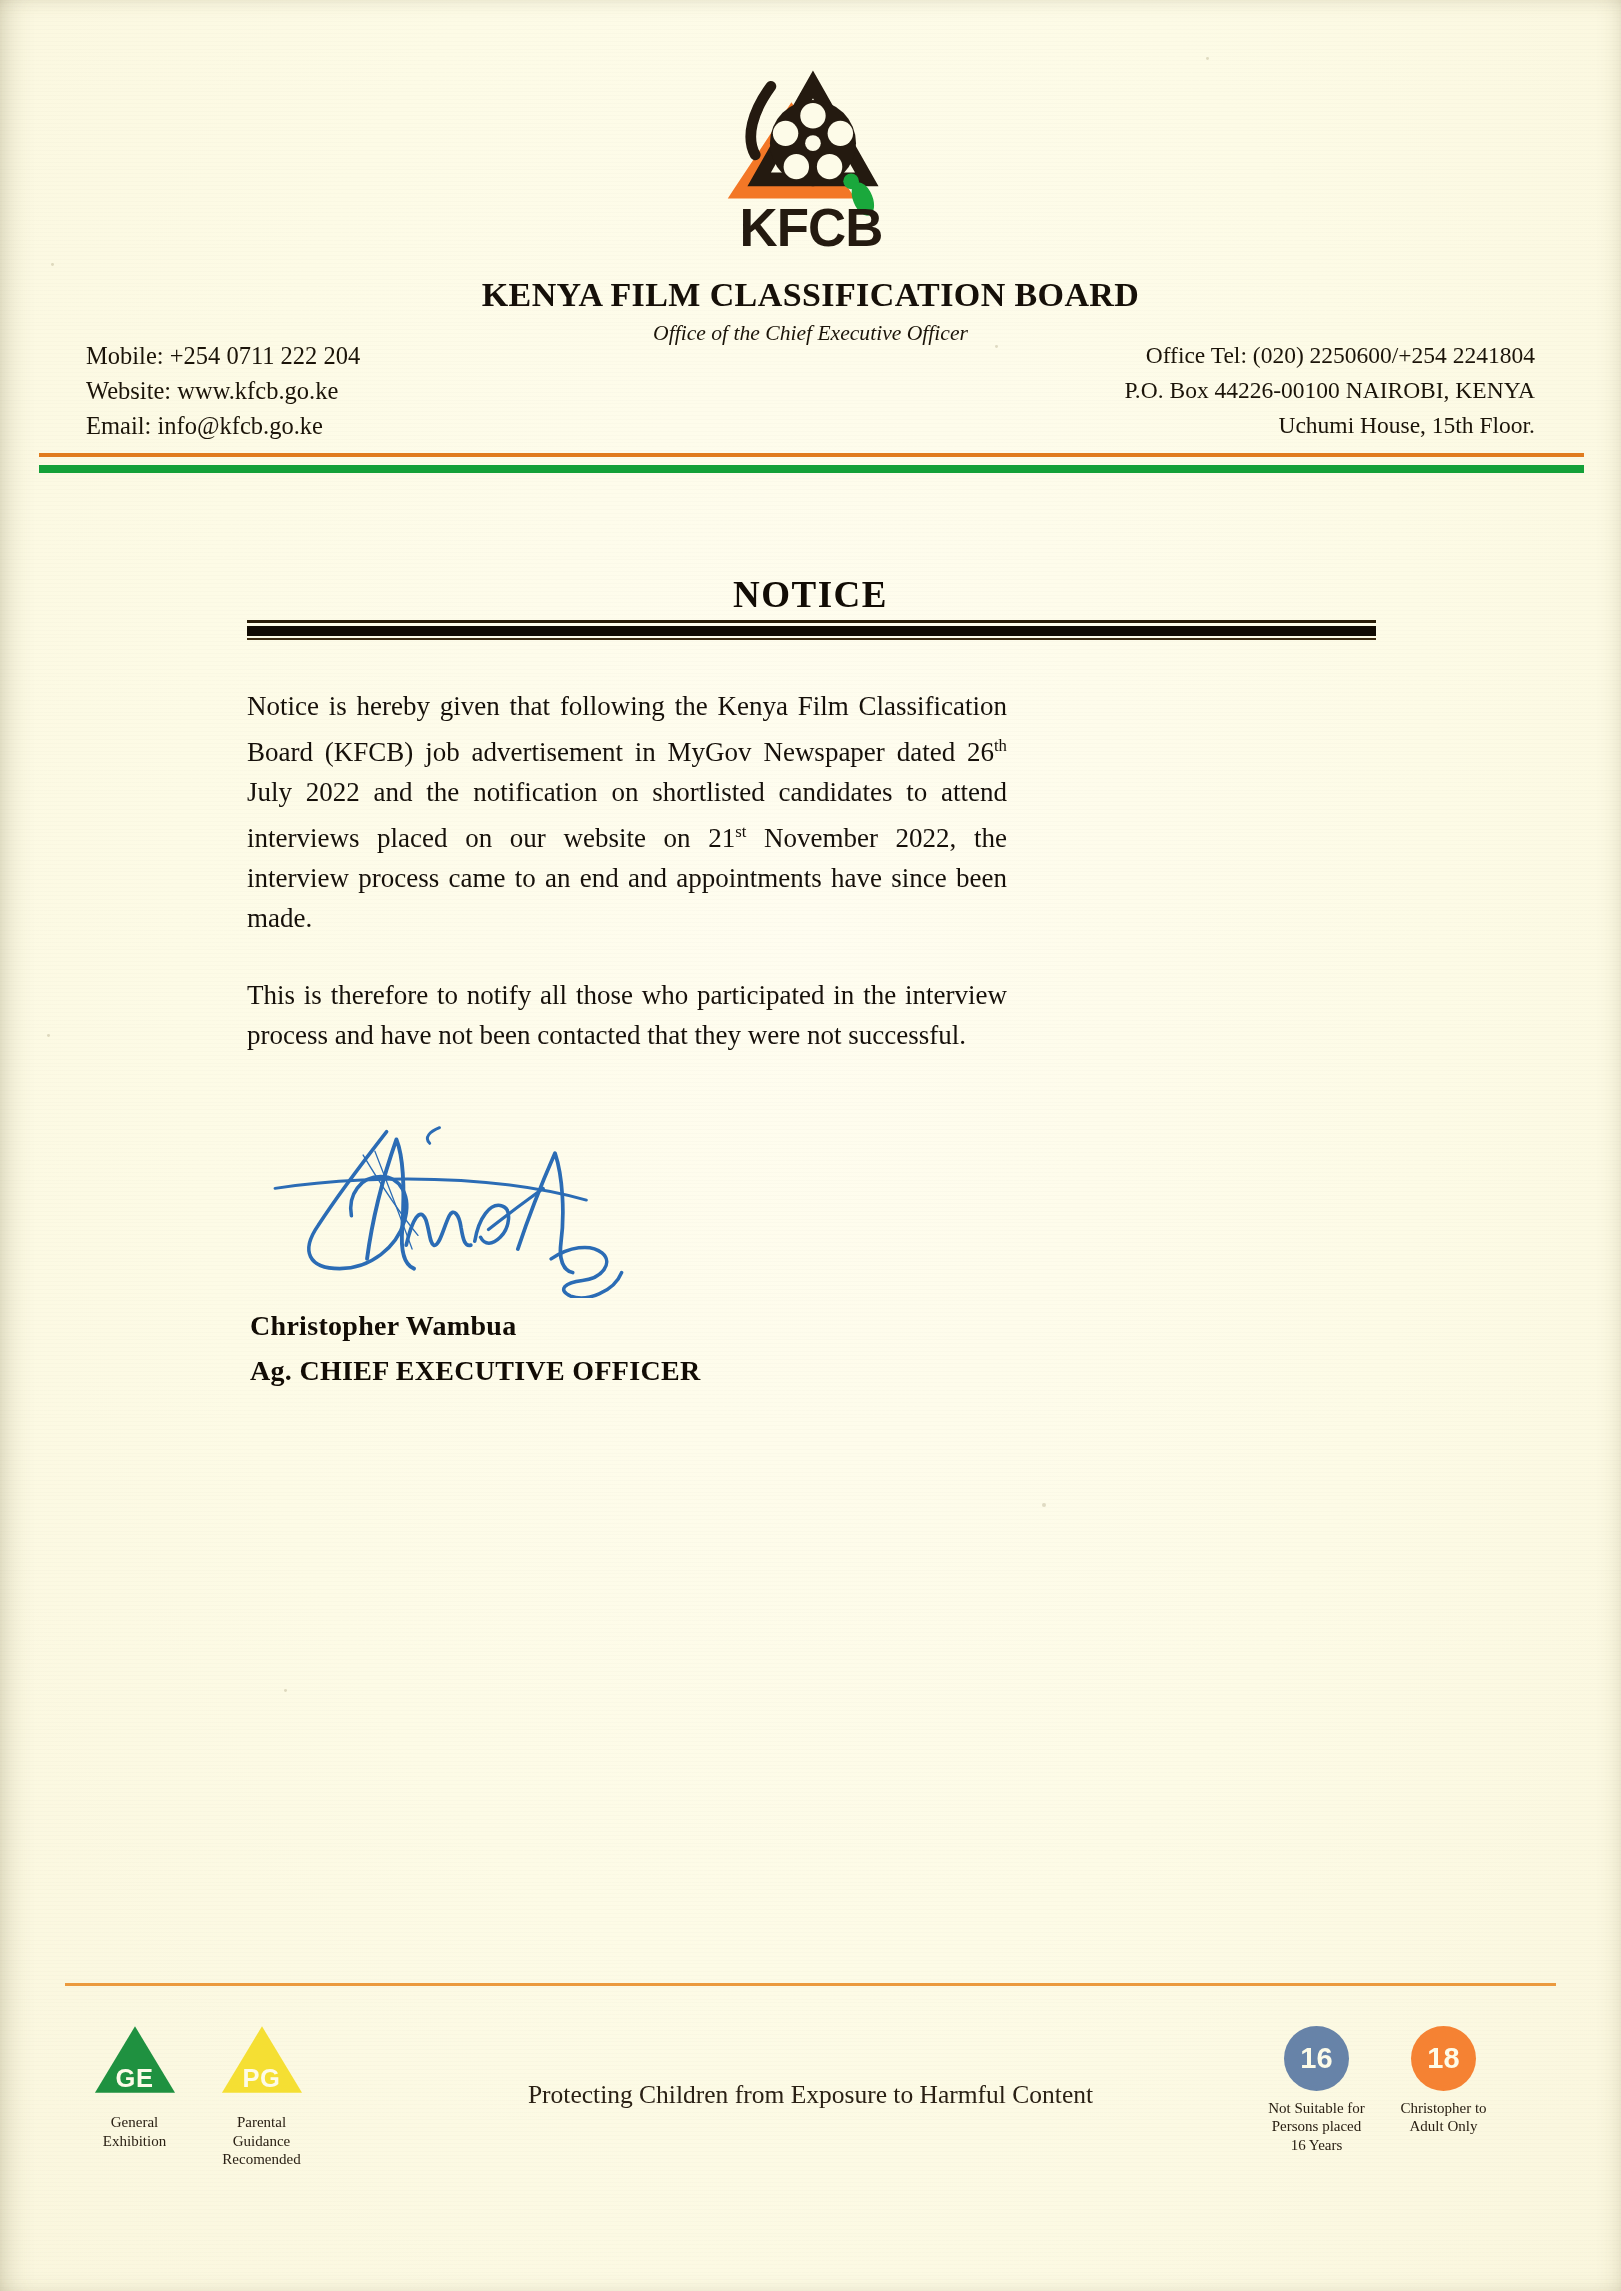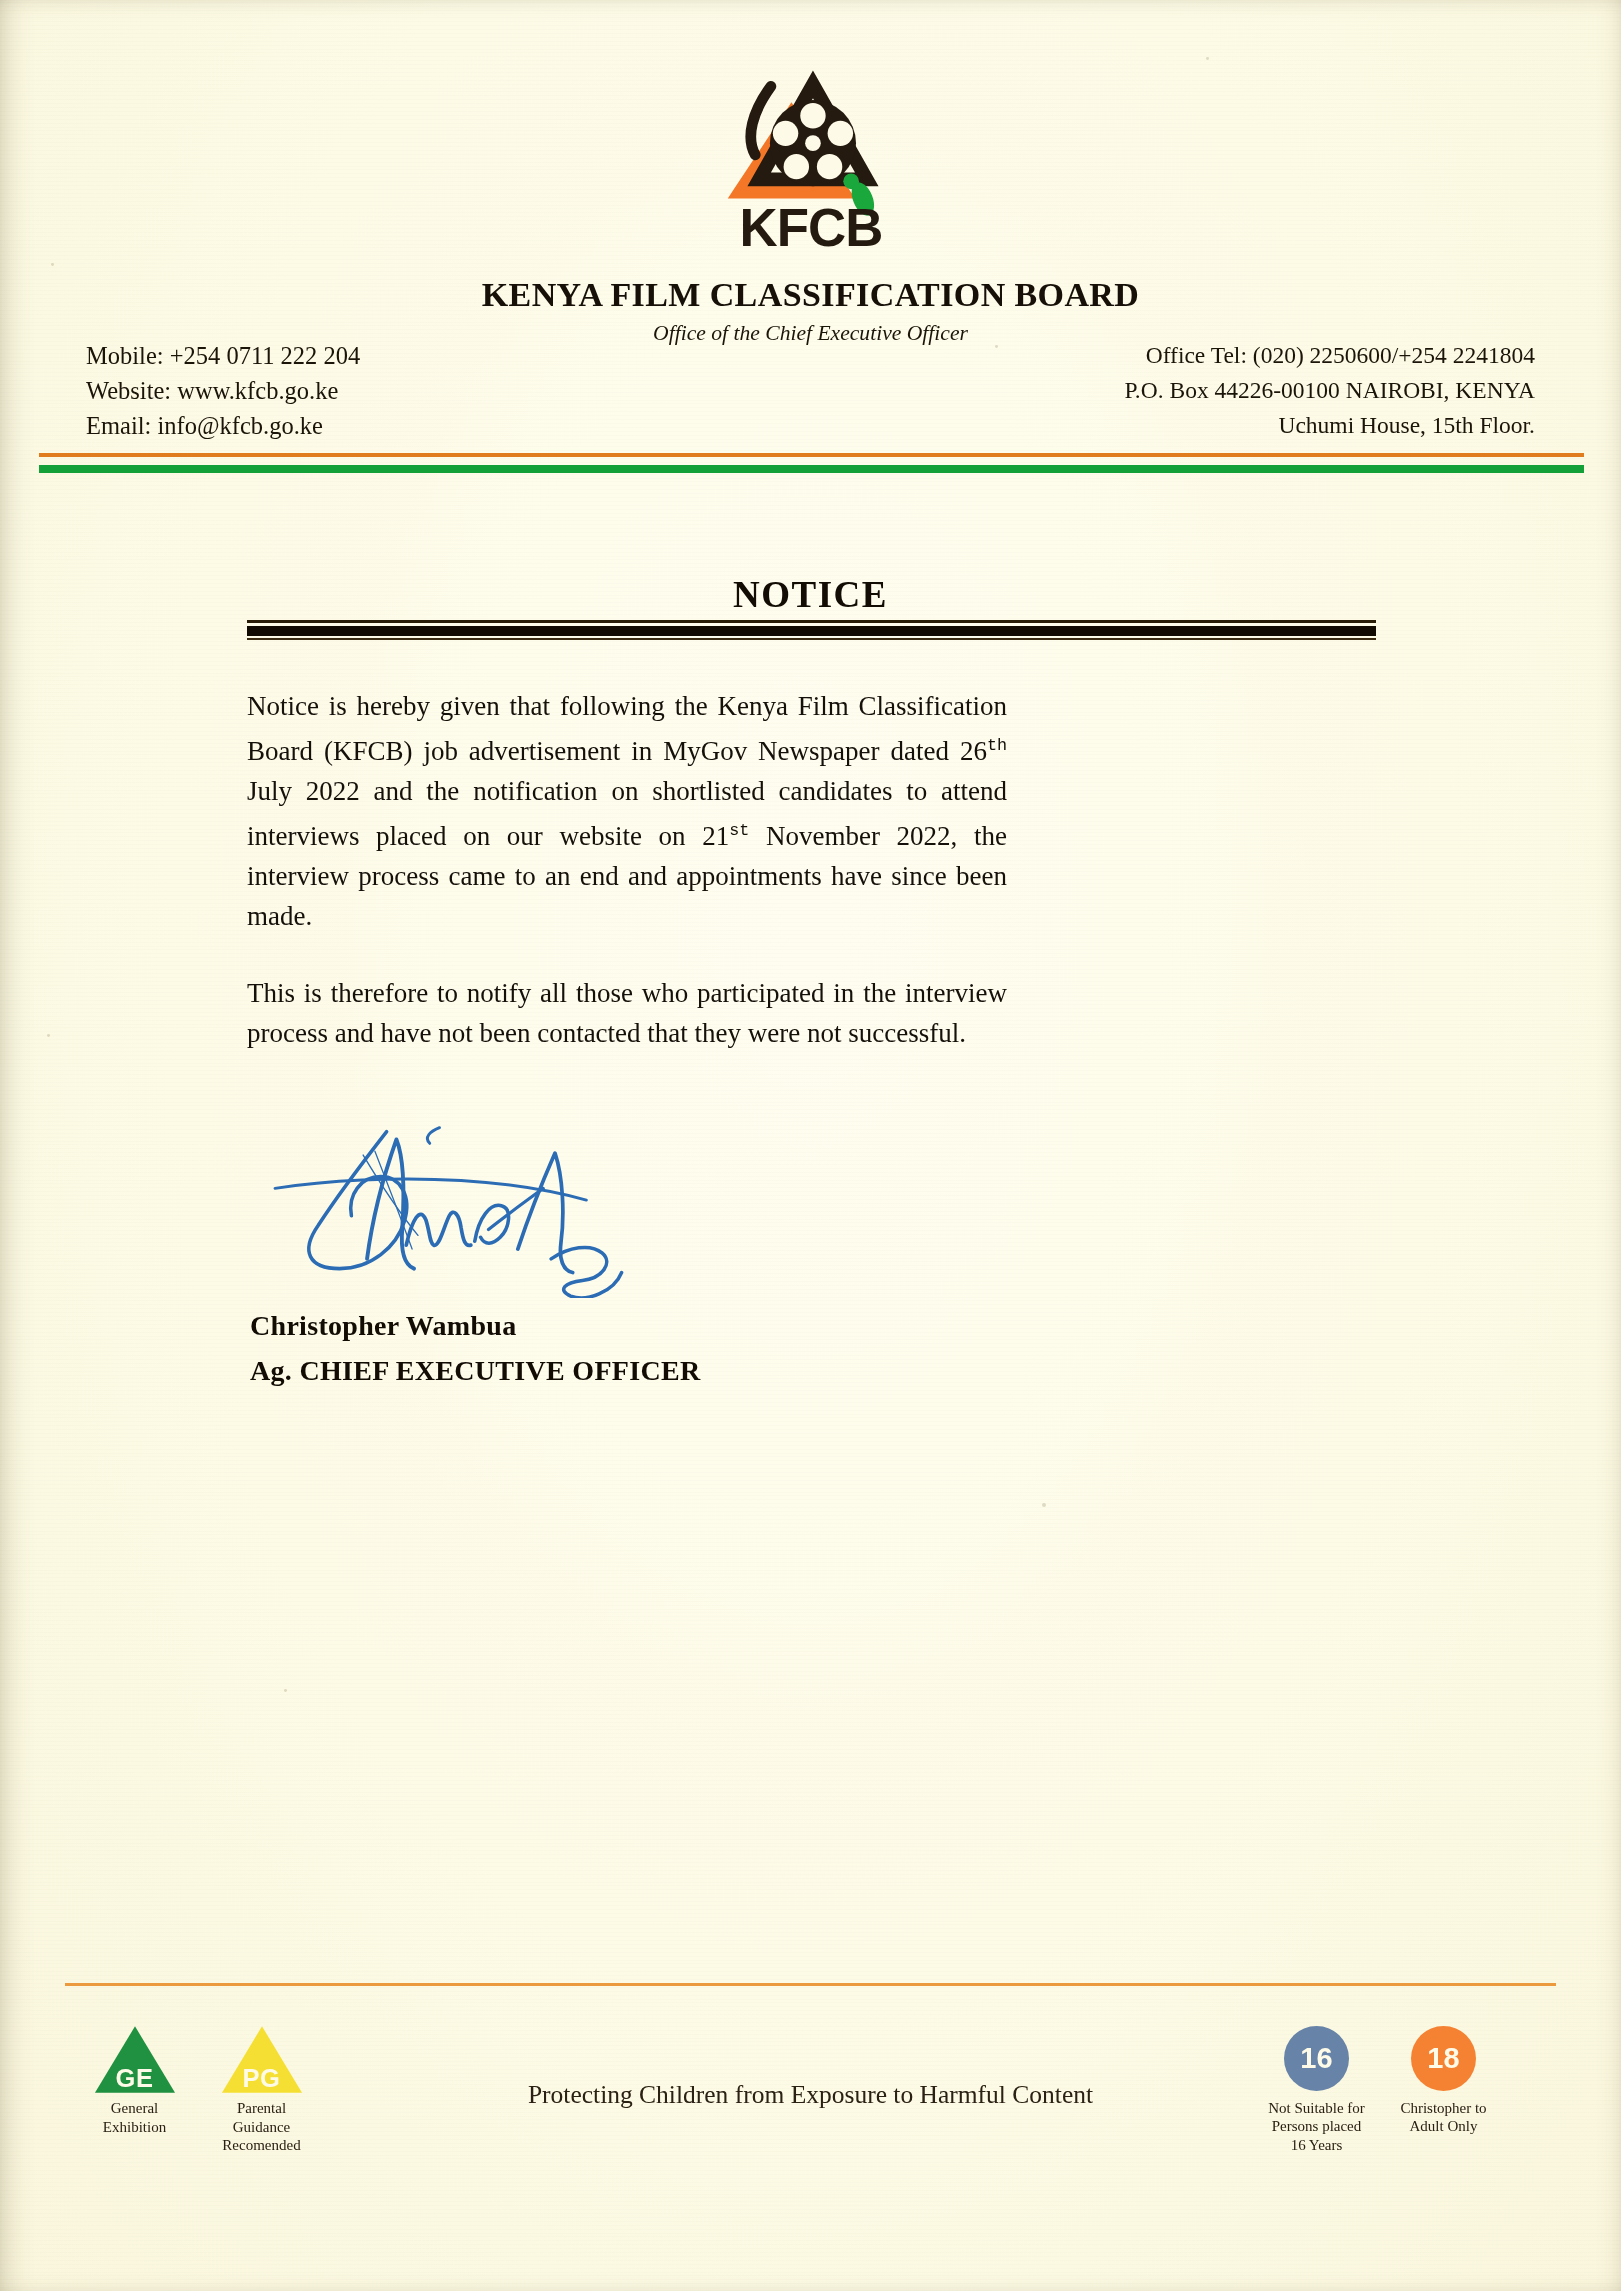--- a/index.html
+++ b/index.html
@@ -128,21 +128,21 @@
     left: 247px;
     width: 760px;
     top: 686px;
     font-size: 27px;
     line-height: 40px;
     text-align: justify;
     color: #16100a;
   }
   .body-block p { margin: 0 0 37px 0; }
   .body-block p:last-child { margin-bottom: 0; }
-  .body-block sup { font-size: 0.62em; vertical-align: super; font-family: Liberation Mono, monospace; }
+  .body-block sup { font-size: 0.62em; vertical-align: super; }
 
   
   .signature-wrap {
     position: absolute;
     left: 257px;
     top: 1112px;
     width: 412px;
     height: 186px;
   }
   .signature-svg { display:block; width: 412px; height: 186px; }
@@ -188,21 +188,21 @@
   }
   .rating-ge { left: 61px; }
   .rating-pg { left: 188px; }
   .rating-16 { left: 1243px; }
   .rating-18 { left: 1370px; }
 
   .tri {
     position: relative;
     width: 84px;
     height: 71px;
-    margin: 0 auto 4px auto;
+    margin: 0 auto 18px auto;
   }
   .tri svg { display: block; }
   .tri .tri-label {
     position: absolute;
     left: 0; right: 0;
     bottom: 2px;
     font-family: "Liberation Sans", sans-serif;
     font-weight: bold;
     font-size: 25.5px;
     color: #fdfbe8;

